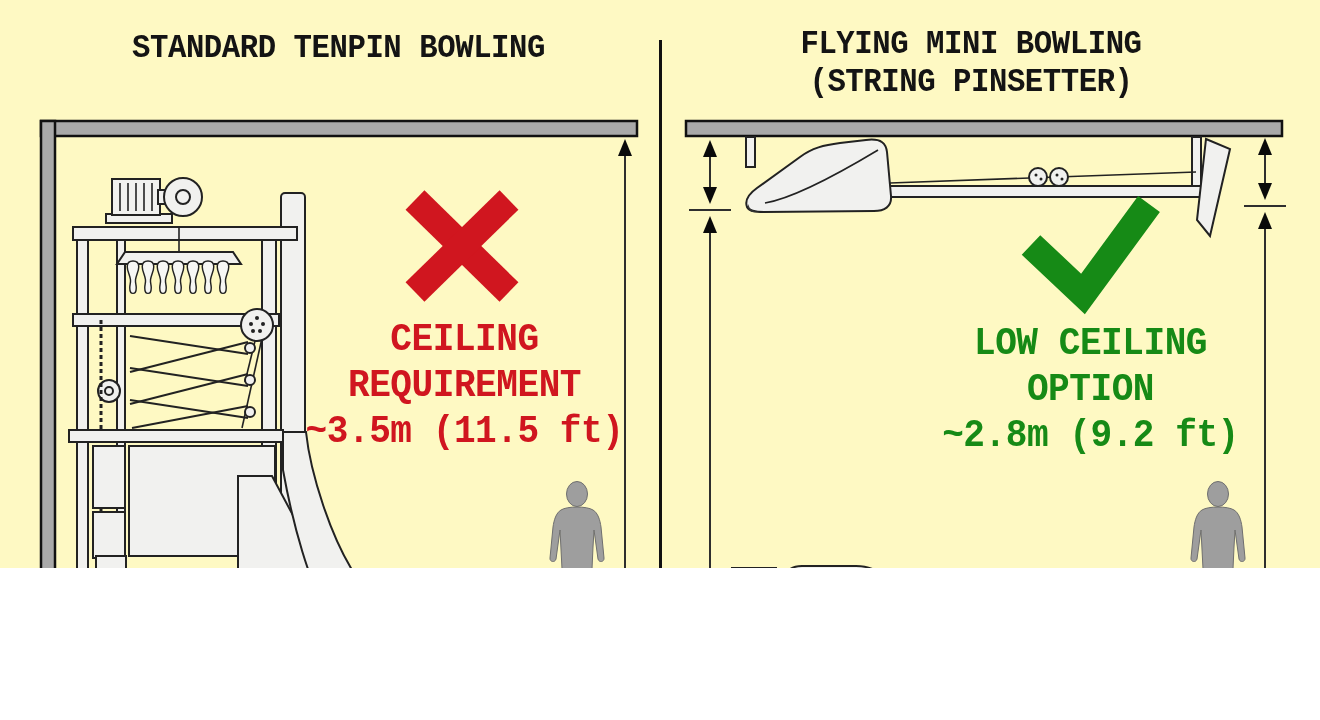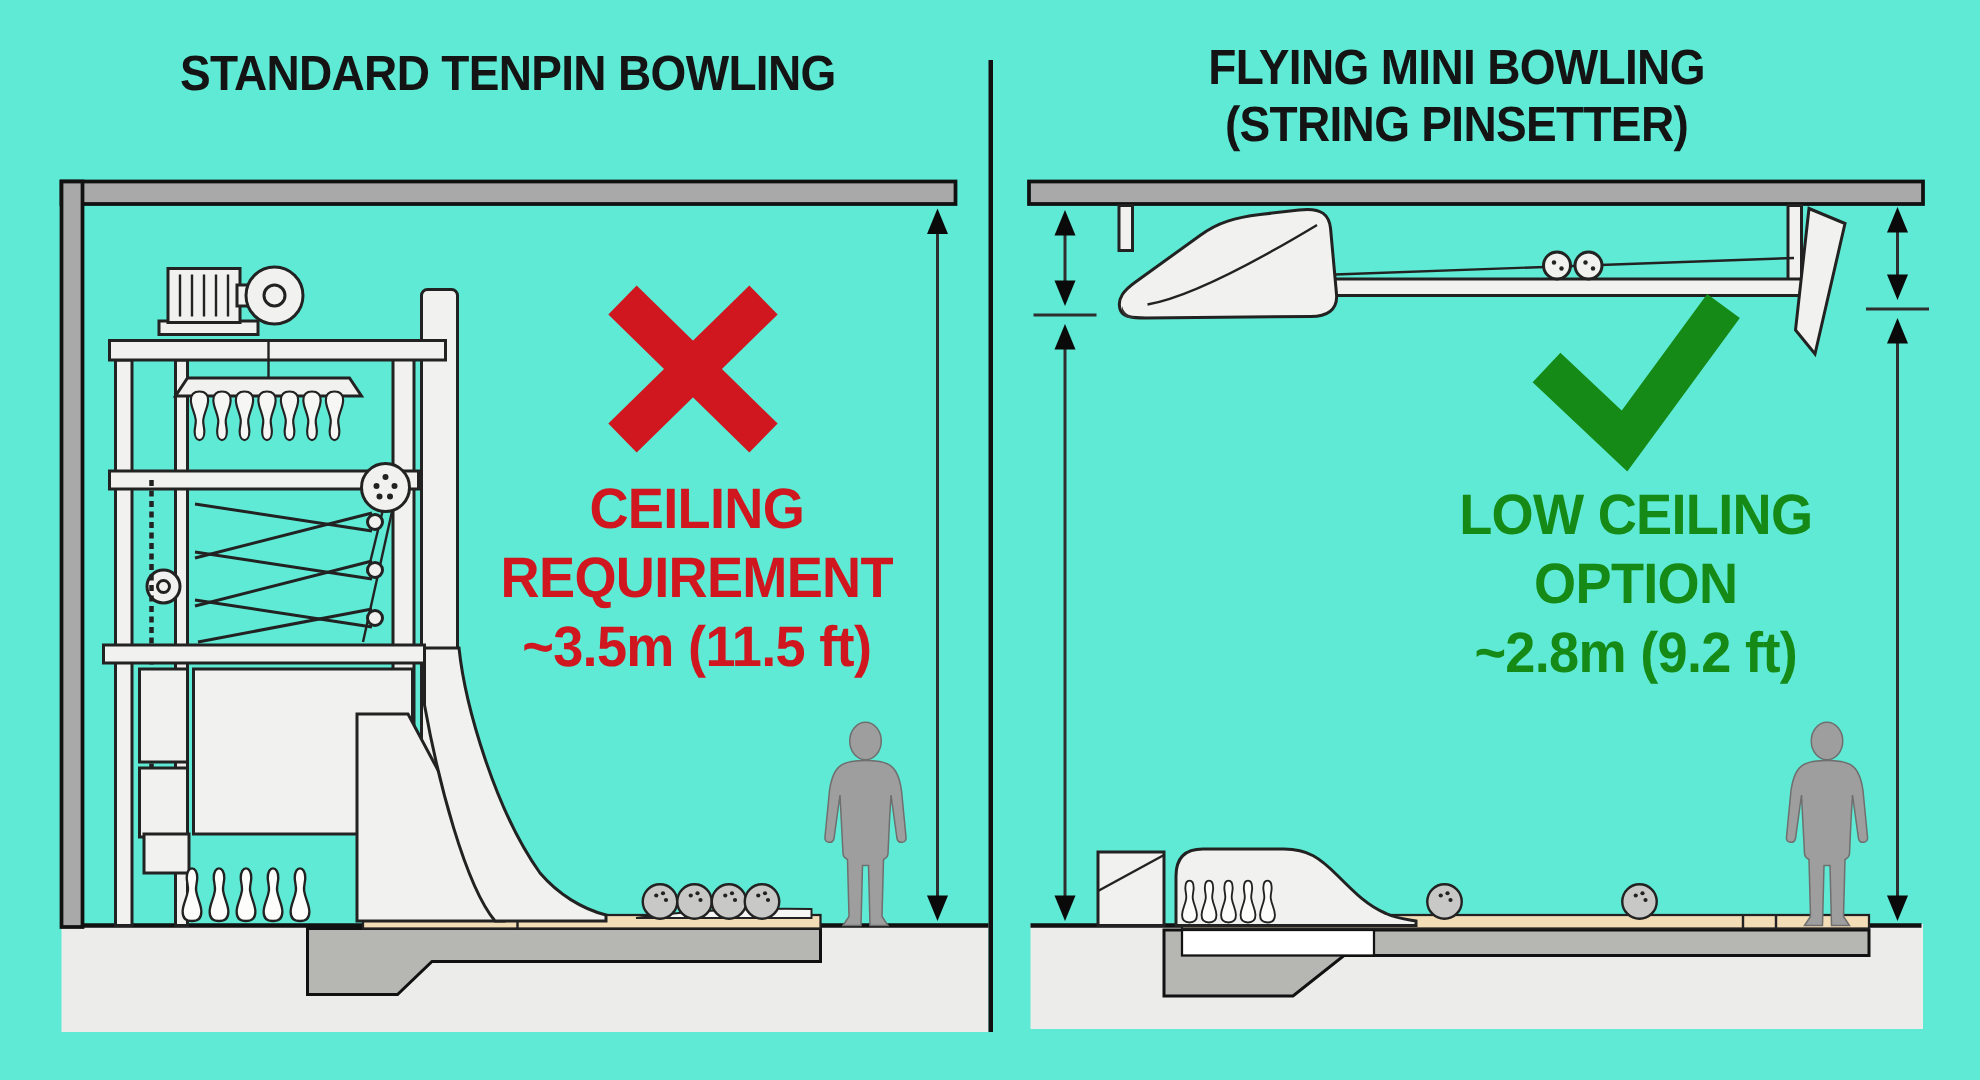--- a/index.html
+++ b/index.html
@@ -1,17 +1,17 @@
 <!DOCTYPE html>
 <html><head>
 <meta charset="utf-8">
 <style>
   html,body{margin:0;padding:0;background:#ffffff;}
-  .canvas{position:relative;width:1320px;height:720px;background:#5eead4;
-          font-family:Liberation Sans, sans-serif;overflow:hidden;}
+  .canvas{position:relative;width:1320px;height:568px;background:#fef9c3;
+          font-family:Liberation Mono, monospace;overflow:hidden;}
   .panel-title{position:absolute;text-align:center;color:#141414;font-weight:bold;
                font-size:33px;line-height:38px;letter-spacing:-0.5px;
                transform:scaleX(0.93);transform-origin:center;}
   .t-left{left:40px;top:30px;width:597px;}
   .t-right{left:686px;top:26px;width:570px;}
   .callout{position:absolute;text-align:center;font-weight:bold;font-size:38px;
            line-height:46px;letter-spacing:-0.5px;transform:scaleX(0.95);
            transform-origin:center;}
   .c-left{left:292px;top:317px;width:345px;color:#d0161f;}
   .c-right{left:918px;top:321px;width:345px;color:#168a16;}

